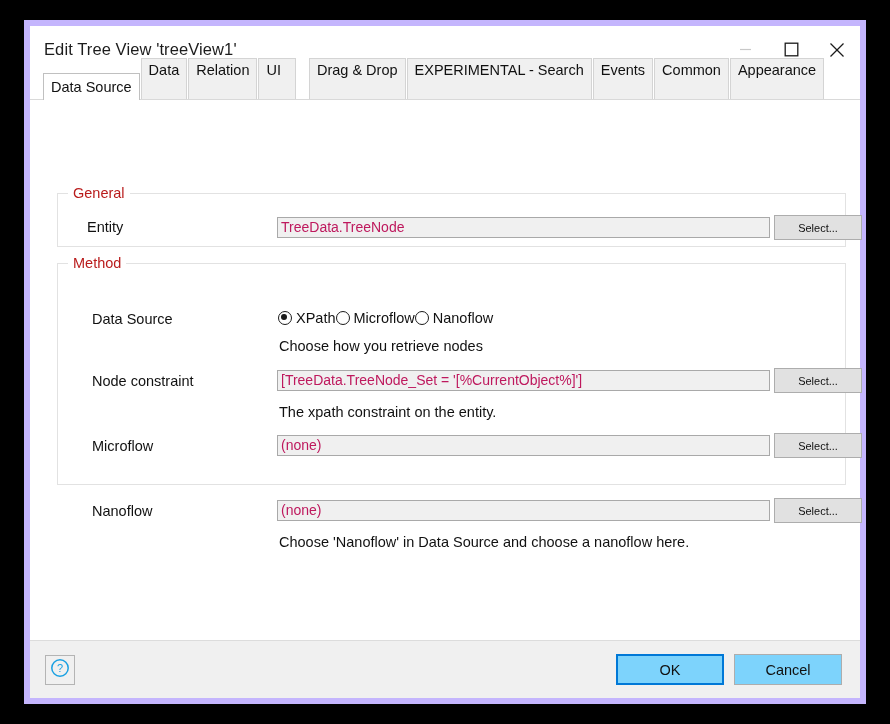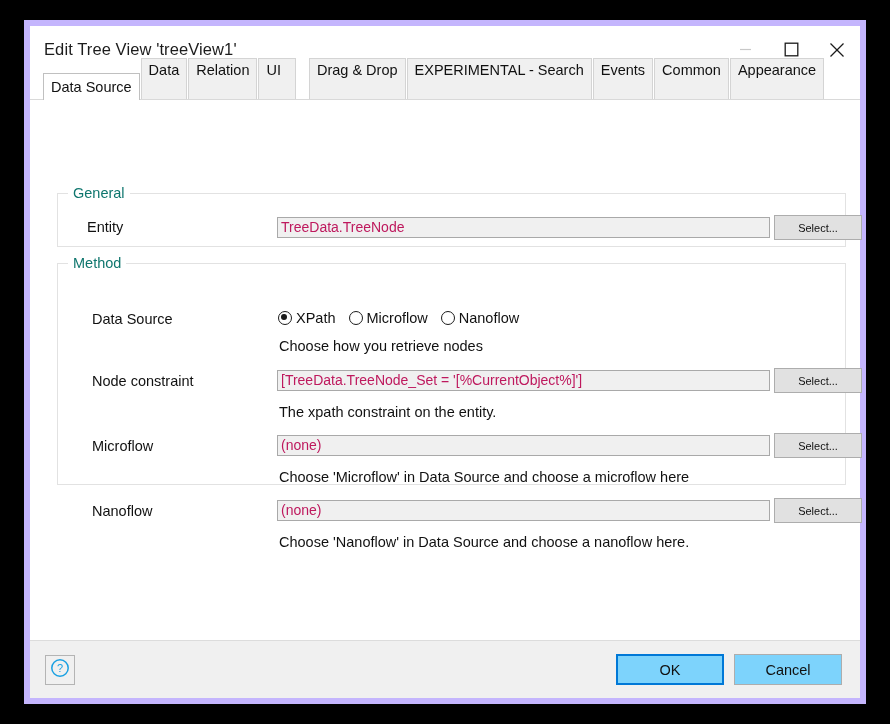--- a/index.html
+++ b/index.html
@@ -112,21 +112,21 @@
     border: 1px solid #e2e2e2;
     box-sizing: border-box;
   }
   .groupbox > .gb-title {
     position: absolute;
     top: -9px;
     left: 10px;
     background: #ffffff;
     padding: 0 5px;
     font-size: 14.5px;
-    color: #0f766e;
+    color: #b91c1c;
     white-space: nowrap;
   }
 
   #gb-general { left: 27px; top: 93px; width: 789px; height: 54px; }
   #gb-method  { left: 27px; top: 163px; width: 789px; height: 222px; }
 
   
   .row-label {
     position: absolute;
     font-size: 14.5px;
@@ -164,21 +164,20 @@
     font-size: 14.5px;
     color: #111111;
     white-space: nowrap;
   }
 
   
   .radio-group {
     position: absolute;
     display: flex;
     align-items: center;
-    gap: 13px;
   }
   .radio-item {
     display: flex;
     align-items: center;
     gap: 4px;
     font-size: 14.5px;
     color: #111111;
     white-space: nowrap;
   }
   .radio-mark {
@@ -318,21 +317,20 @@
     <div class="helptext" style="left:249px; top:238px;">Choose how you retrieve nodes</div>
 
     <div class="row-label" style="left:62px; top:273px;">Node constraint</div>
     <div class="txtfield" style="left:247px; top:270px; width:493px;">[TreeData.TreeNode_Set = '[%CurrentObject%]']</div>
     <div class="selbtn" style="left:744px; top:268px;">Select...</div>
     <div class="helptext" style="left:249px; top:304px;">The xpath constraint on the entity.</div>
 
     <div class="row-label" style="left:62px; top:338px;">Microflow</div>
     <div class="txtfield" style="left:247px; top:335px; width:493px;">(none)</div>
     <div class="selbtn" style="left:744px; top:333px;">Select...</div>
-    <div class="helptext" style="left:249px; top:369px;">Choose 'Microflow' in Data Source and choose a microflow here</div>
 
     <div class="row-label" style="left:62px; top:403px;">Nanoflow</div>
     <div class="txtfield" style="left:247px; top:400px; width:493px;">(none)</div>
     <div class="selbtn" style="left:744px; top:398px;">Select...</div>
     <div class="helptext" style="left:249px; top:434px;">Choose 'Nanoflow' in Data Source and choose a nanoflow here.</div>
 
   </div>
 
   <div class="footer">
     <div class="help-btn">

